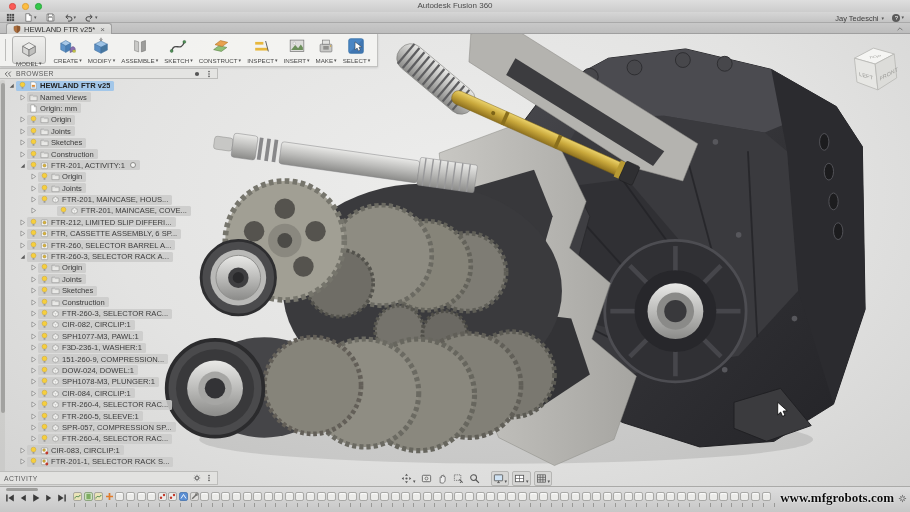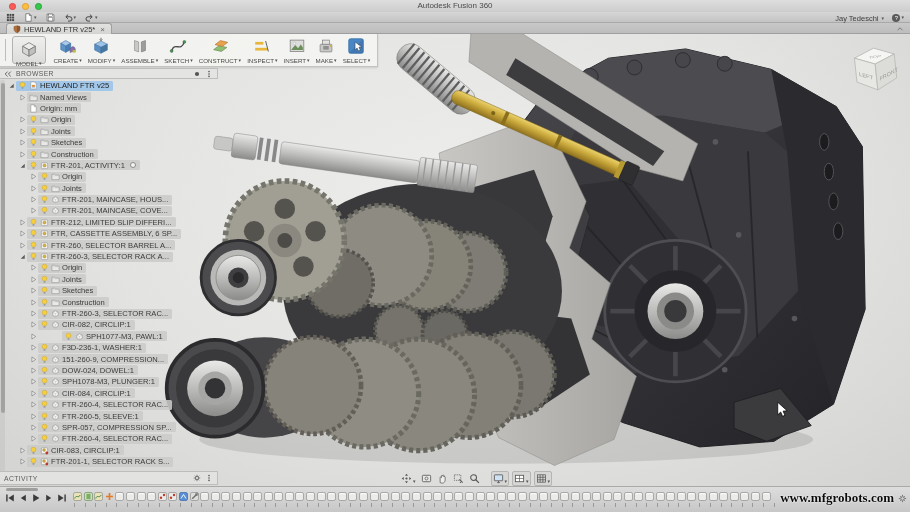--- a/index.html
+++ b/index.html
@@ -70,21 +70,21 @@
   .panel-head .ttl{flex:1;}
   .head-ic{width:8px;height:8px;}
   .tree{position:absolute;left:7px;top:12px;width:211px;}
   .tree-row{display:flex;align-items:center;height:11.4px;}
   .exp{width:9px;height:9px;flex:0 0 9px;}
   .chip{display:flex;align-items:center;gap:2px;height:10px;padding:0 4px 0 2px;border-radius:1.5px;
     background:rgba(203,203,201,.88);max-width:196px;overflow:hidden;}
   .chip.sel{background:#a3c7e9;}
   .chip .ic{width:9px;height:9px;flex:0 0 9px;}
   .chip .lbl{font-size:7.6px;color:#3b3b3b;white-space:nowrap;overflow:hidden;}
-  .chip.sel .lbl{font-weight:normal;color:#222;}
+  .chip.sel .lbl{font-weight:bold;color:#222;}
   .radio{width:6px;height:6px;border:1px solid #8b8b89;border-radius:50%;background:#f4f4f2;margin-left:3px;flex:0 0 6px;}
   .vscroll{position:absolute;left:0;top:12px;width:5px;height:392px;background:rgba(185,185,183,.35);border-radius:2px;}
   .vthumb{position:absolute;left:.5px;top:3px;width:4px;height:330px;background:#a2a2a0;border-radius:2px;}
 
   .activity{position:absolute;left:0;top:471px;width:218px;height:14px;
     background:rgba(226,226,224,.96);border:1px solid #bdbdbb;border-left:none;
     display:flex;align-items:center;font-size:6.8px;color:#5a5a5a;letter-spacing:.4px;padding:0 4px;gap:4px;}
   .activity .ttl{flex:1;}
 
   
@@ -860,21 +860,21 @@
             </span>
             <span class="ic">
               <svg viewBox="0 0 10 10">
                 <path d="M2 3.5 l3 -1.5 3 1.5 v3.5 l-3 1.5 -3 -1.5 z" fill="#f4f4f2" stroke="#8a8a88" stroke-width=".6"></path>
                 <path d="M2 3.5 l3 1.5 3 -1.5 M5 5 v3.5" fill="none" stroke="#b5b5b3" stroke-width=".5"></path>
               </svg>
             </span>
             <span class="lbl">FTR-201, MAINCASE, HOUS...</span>
           </div>
         </div>
-        <div class="tree-row" style="padding-left: 22px;">
+        <div class="tree-row" style="padding-left: 22px; gap: 19px;">
           <span class="exp">
             <svg viewBox="0 0 10 10">
               <path d="M3.2 2.2 L7.4 5 L3.2 7.8 Z" fill="#ececea" stroke="#777" stroke-width=".7"></path>
             </svg>
           </span>
           <div class="chip">
             <span class="ic">
               <svg viewBox="0 0 10 10">
                 <circle cx="5" cy="4" r="2.7" fill="#f6cf3d" stroke="#c9a22a" stroke-width=".5"></circle>
                 <rect x="4" y="6.7" width="2" height="1.9" fill="#9a9a98"></rect>
@@ -1102,21 +1102,21 @@
             </span>
             <span class="ic">
               <svg viewBox="0 0 10 10">
                 <path d="M2 3.5 l3 -1.5 3 1.5 v3.5 l-3 1.5 -3 -1.5 z" fill="#f4f4f2" stroke="#8a8a88" stroke-width=".6"></path>
                 <path d="M2 3.5 l3 1.5 3 -1.5 M5 5 v3.5" fill="none" stroke="#b5b5b3" stroke-width=".5"></path>
               </svg>
             </span>
             <span class="lbl">CIR-082, CIRCLIP:1</span>
           </div>
         </div>
-        <div class="tree-row" style="padding-left: 22px; gap: 24px;">
+        <div class="tree-row" style="padding-left: 22px;">
           <span class="exp">
             <svg viewBox="0 0 10 10">
               <path d="M3.2 2.2 L7.4 5 L3.2 7.8 Z" fill="#ececea" stroke="#777" stroke-width=".7"></path>
             </svg>
           </span>
           <div class="chip">
             <span class="ic">
               <svg viewBox="0 0 10 10">
                 <circle cx="5" cy="4" r="2.7" fill="#f6cf3d" stroke="#c9a22a" stroke-width=".5"></circle>
                 <rect x="4" y="6.7" width="2" height="1.9" fill="#9a9a98"></rect>

